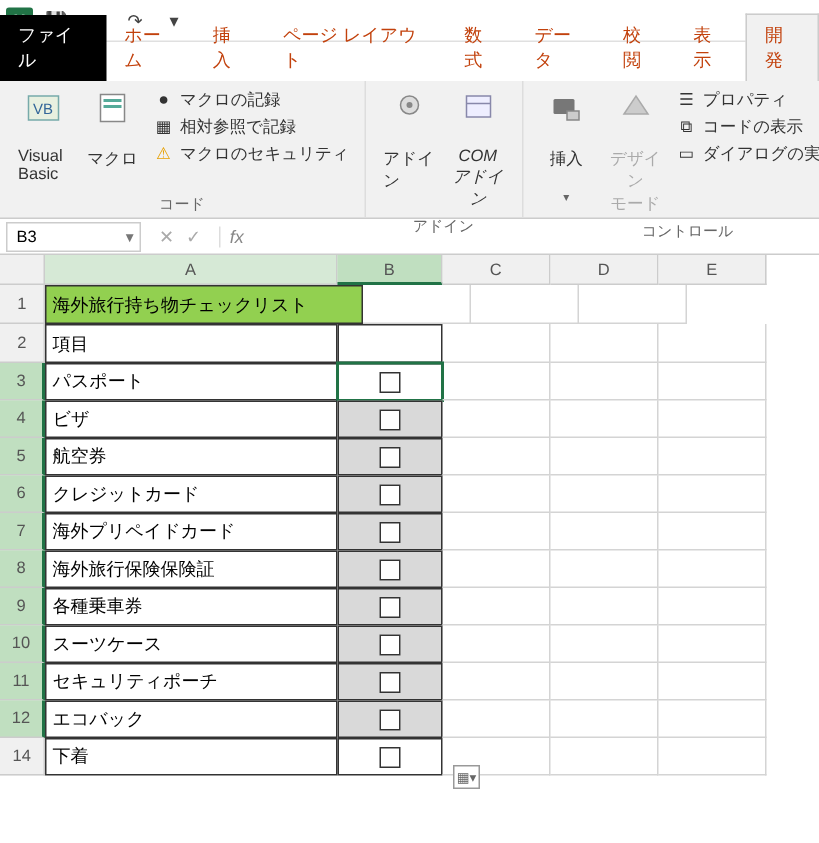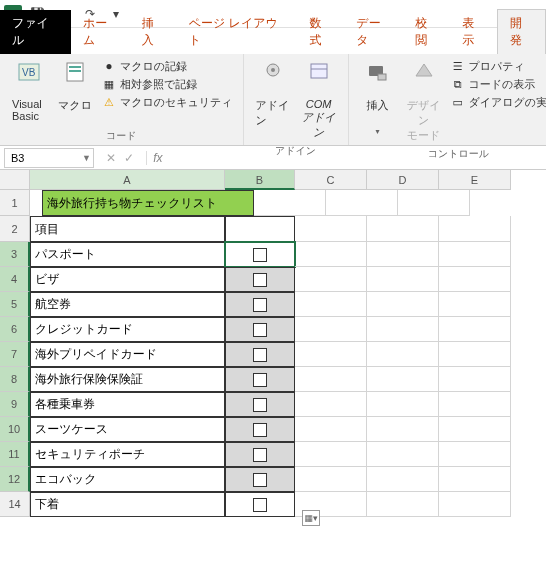--- a/index.html
+++ b/index.html
@@ -187,21 +187,21 @@
     <div class="corner"></div>
     <div class="ch wA selA">A</div>
     <div class="ch wB selB">B</div>
     <div class="ch wC">C</div>
     <div class="ch wD">D</div>
     <div class="ch wE">E</div>
   </div>
 
   <div class="row" style="height:26px;">
     <div class="rh">1</div>
-    <div class="cell hdr" style="width:212px;margin-left:12px;">海外旅行持ち物チェックリスト</div>
+    <div class="cell hdr" style="width:212px;">海外旅行持ち物チェックリスト</div>
     <div class="cell wC"></div>
     <div class="cell wD"></div>
     <div class="cell wE"></div>
   </div>
   <div class="row" style="height:26px;">
     <div class="rh">2</div>
     <div class="cell box wA">項目</div>
     <div class="cell box wB"></div>
     <div class="cell wC"></div>
     <div class="cell wD"></div>

